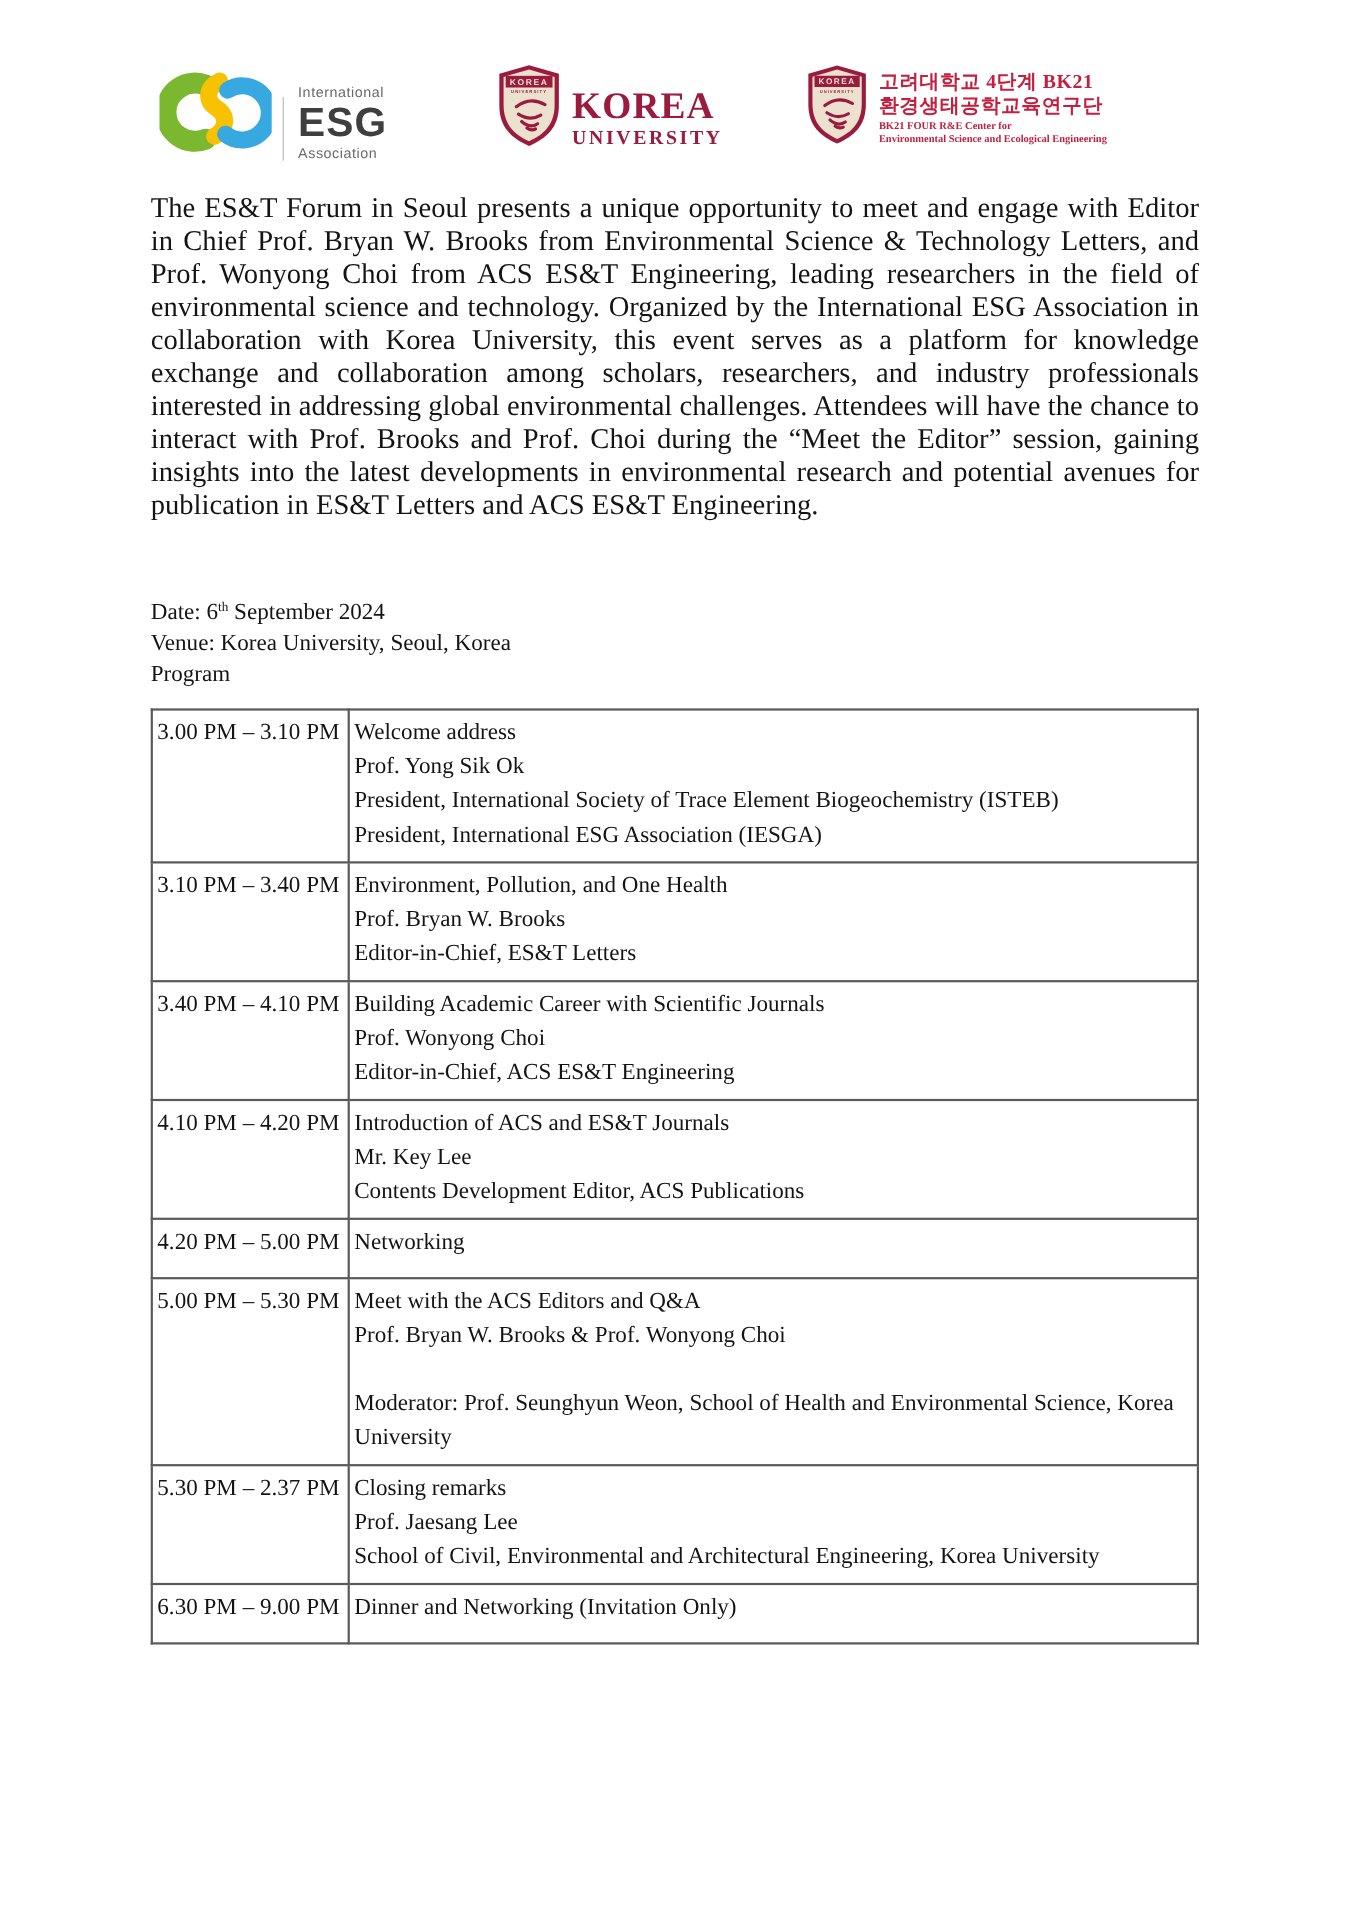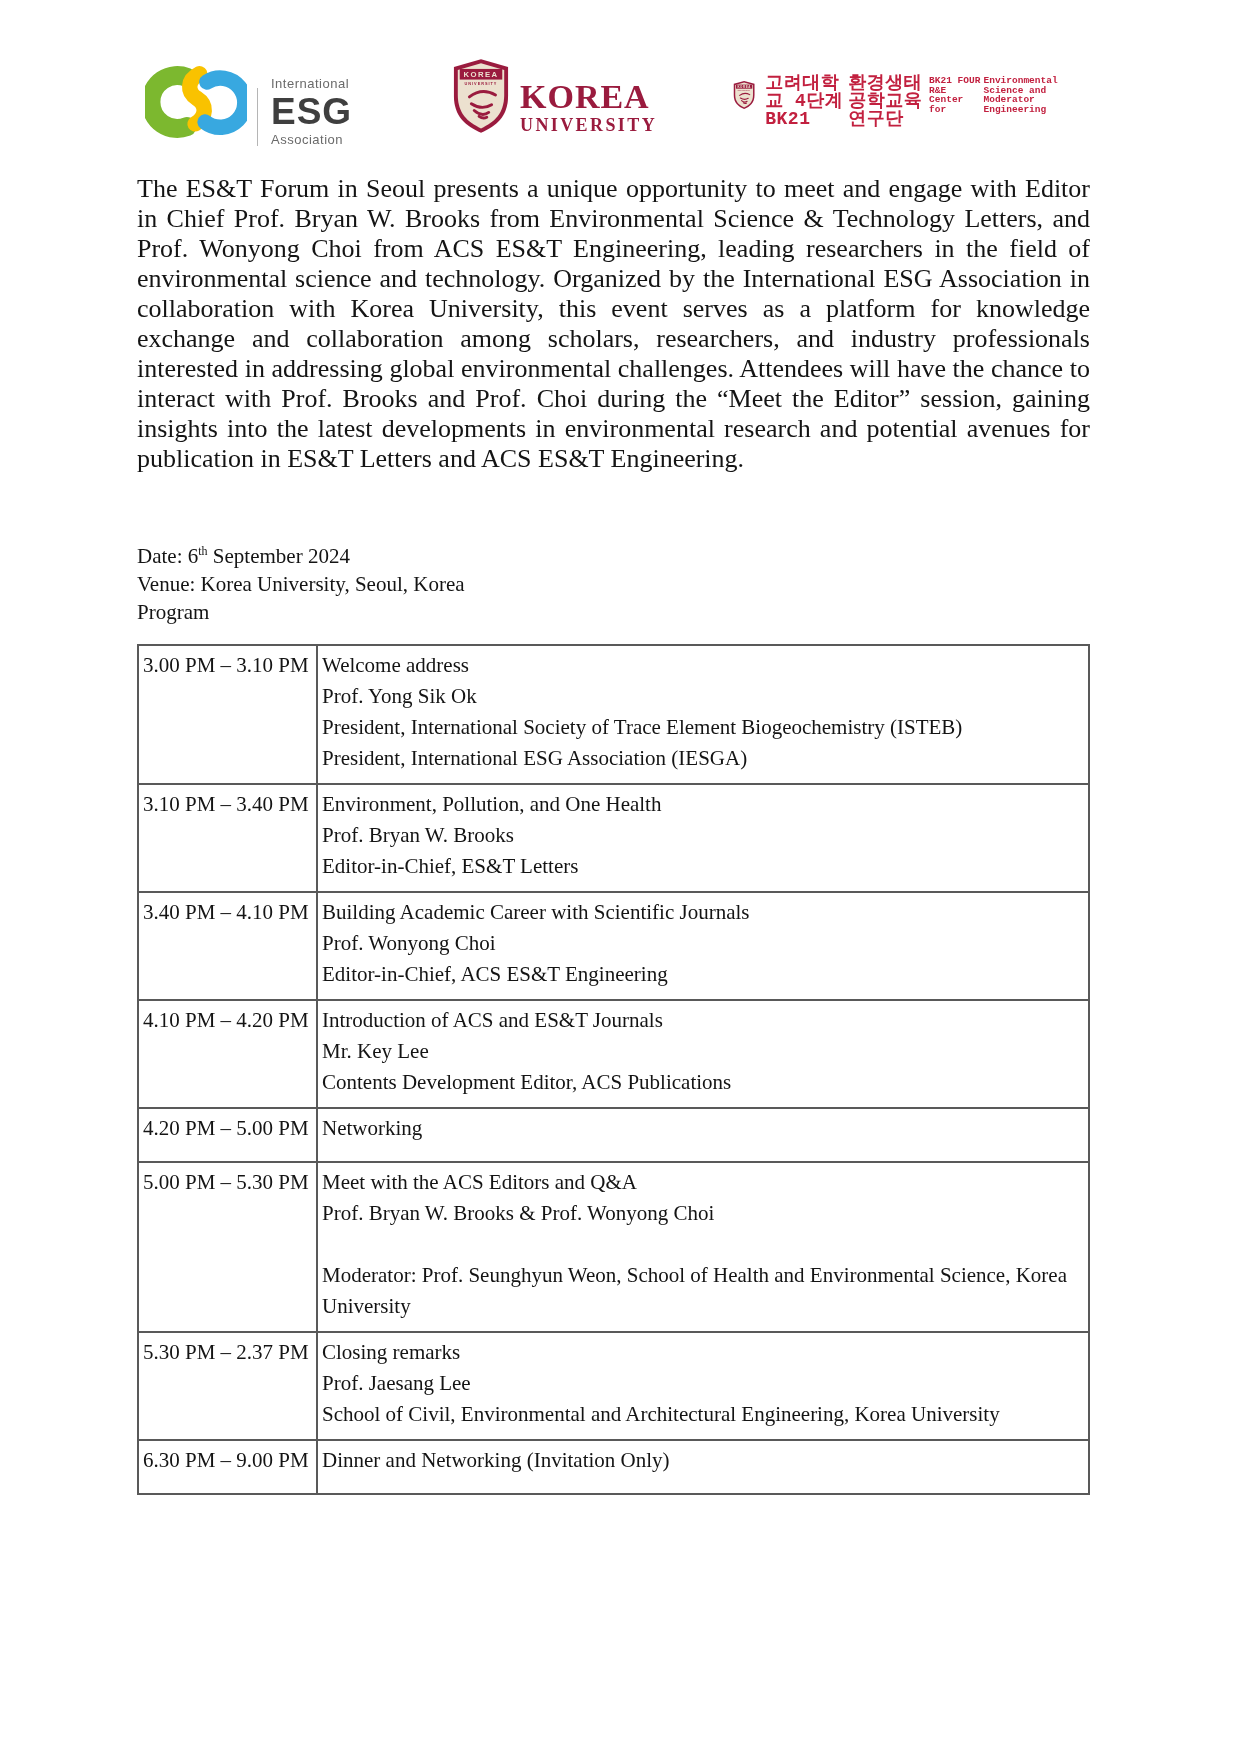--- a/index.html
+++ b/index.html
@@ -20,21 +20,21 @@
   .logo-esg{left:8px;}
   .esg-divider{width:1px;height:58px;background:#b5b5b5;margin:0 13px 0 10px;}
   .esg-text{display:flex;flex-direction:column;font-family:"Liberation Sans",sans-serif;line-height:1;}
   .esg-small{font-size:13px;color:#6a6a6a;letter-spacing:.5px;}
   .esg-acronym{font-size:37px;font-weight:bold;color:#3f3f3f;letter-spacing:1px;margin:3px 0;}
   .logo-ku{left:315px;}
   .ku-wordmark{display:flex;flex-direction:column;margin-left:10px;line-height:1;}
   .ku-wordmark .ku-big{font-size:34px;font-weight:bold;color:#9a1b3e;letter-spacing:1px;}
   .ku-wordmark .ku-sub{font-size:18px;font-weight:bold;color:#9a1b3e;letter-spacing:2.4px;margin-top:2px;}
   .logo-bk21{left:596px;}
-  .bk21-text{display:flex;flex-direction:row;margin-left:10px;line-height:1;font-family:Liberation Mono, monospace;}
+  .bk21-text{display:flex;flex-direction:column;margin-left:10px;line-height:1;font-family:Liberation Serif, serif;}
   .bk21-kr{font-size:18px;font-weight:bold;color:#c2203f;margin-bottom:4px;letter-spacing:.5px;}
   .bk21-en{font-size:9.5px;font-weight:bold;color:#c2203f;margin-top:2px;}
 
   
   h1.doc-title{
     margin:34px 0 0 0;text-align:center;
     font-size:30px;line-height:34px;font-weight:bold;color:#0f0f0f;
   }
   p.intro{
     margin:24px 0 0 0;
@@ -114,21 +114,21 @@
             <path d="M18 40 q13 -10 27 -2"></path>
             <path d="M20 47 q11 7 21 1"></path>
             <path d="M23 54 q8 7 15 2"></path>
             <path d="M28 60 q4 3 8 1"></path>
           </g>
         </svg>
         <div class="bk21-text">
           <span class="bk21-kr">고려대학교 4단계 BK21</span>
           <span class="bk21-kr">환경생태공학교육연구단</span>
           <span class="bk21-en">BK21 FOUR R&amp;E Center for</span>
-          <span class="bk21-en">Environmental Science and Moderator Engineering</span>
+          <span class="bk21-en">Environmental Science and Ecological Engineering</span>
         </div>
       </div>
     </header>
 
 
     <p class="intro">The ES&amp;T Forum in Seoul presents a unique opportunity to meet and engage with Editor in Chief Prof. Bryan W. Brooks from Environmental Science &amp; Technology Letters, and Prof. Wonyong Choi from ACS ES&amp;T Engineering, leading researchers in the field of environmental science and technology. Organized by the International ESG Association in collaboration with Korea University, this event serves as a platform for knowledge exchange and collaboration among scholars, researchers, and industry professionals interested in addressing global environmental challenges. Attendees will have the chance to interact with Prof. Brooks and Prof. Choi during the “Meet the Editor” session, gaining insights into the latest developments in environmental research and potential avenues for publication in ES&amp;T Letters and ACS ES&amp;T Engineering.</p>
 
     <div class="details">
       <div class="detail-line"><span>Date: 6</span><sup>th</sup><span> September 2024</span></div>
       <div class="detail-line">Venue: Korea University, Seoul, Korea</div>

